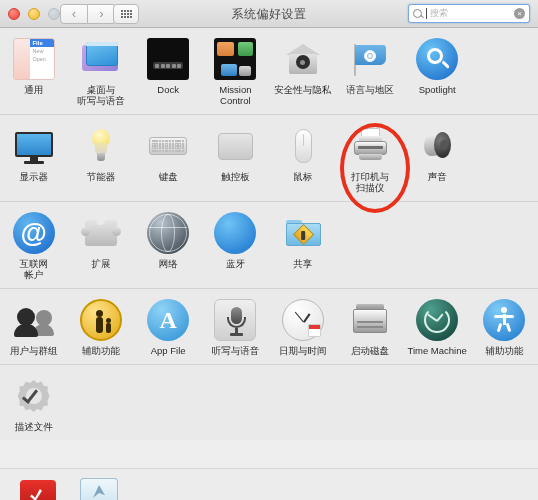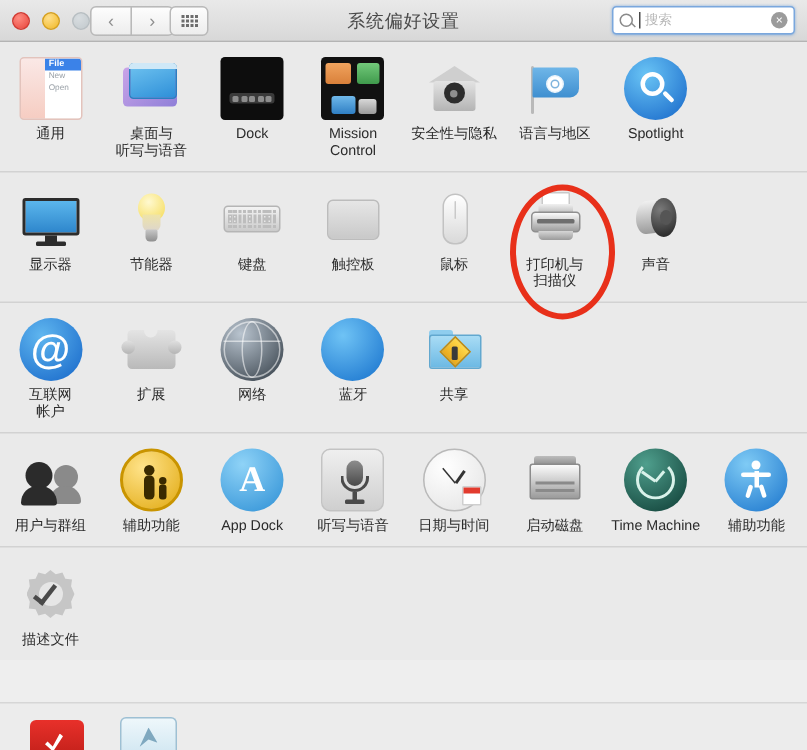--- a/index.html
+++ b/index.html
@@ -634,21 +634,21 @@
           </div>
           <div class="caption">辅助功能</div>
         </div>
 
         <div class="cell">
           <div class="glyph">
             <div class="ic ic-as">
                 <span class="a">A</span>
               </div>
           </div>
-          <div class="caption">App Dock</div>
+          <div class="caption">App File</div>
         </div>
 
         <div class="cell">
           <div class="glyph">
             <div class="ic ic-mic">
                 <div class="cap"></div>
                 <div class="arc"></div>
                 <div class="stem"></div>
                 <div class="base"></div>
               </div>

